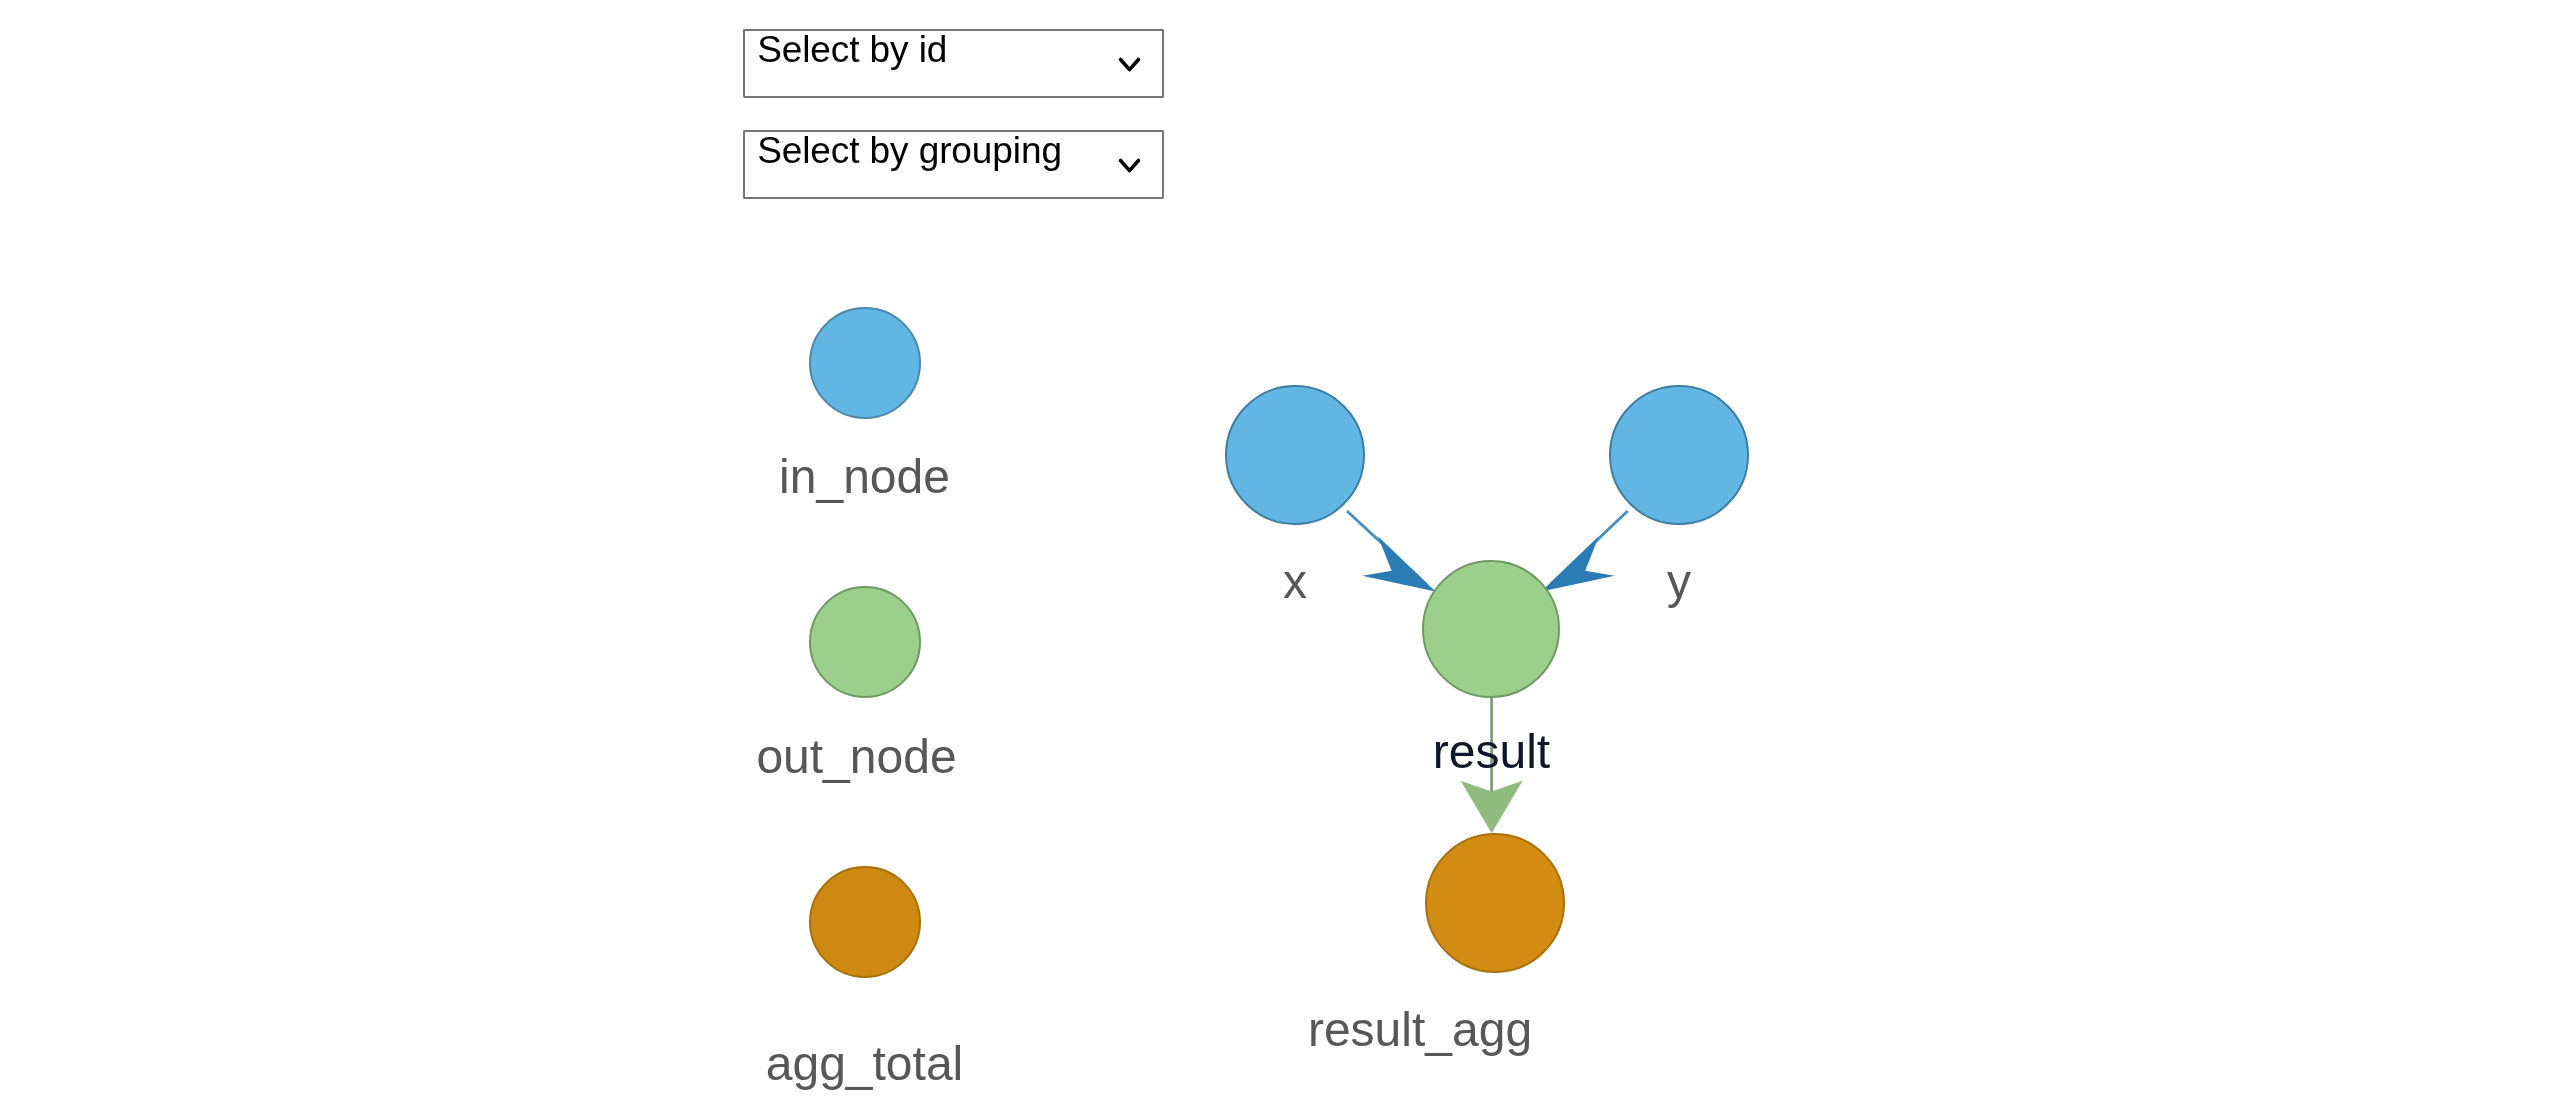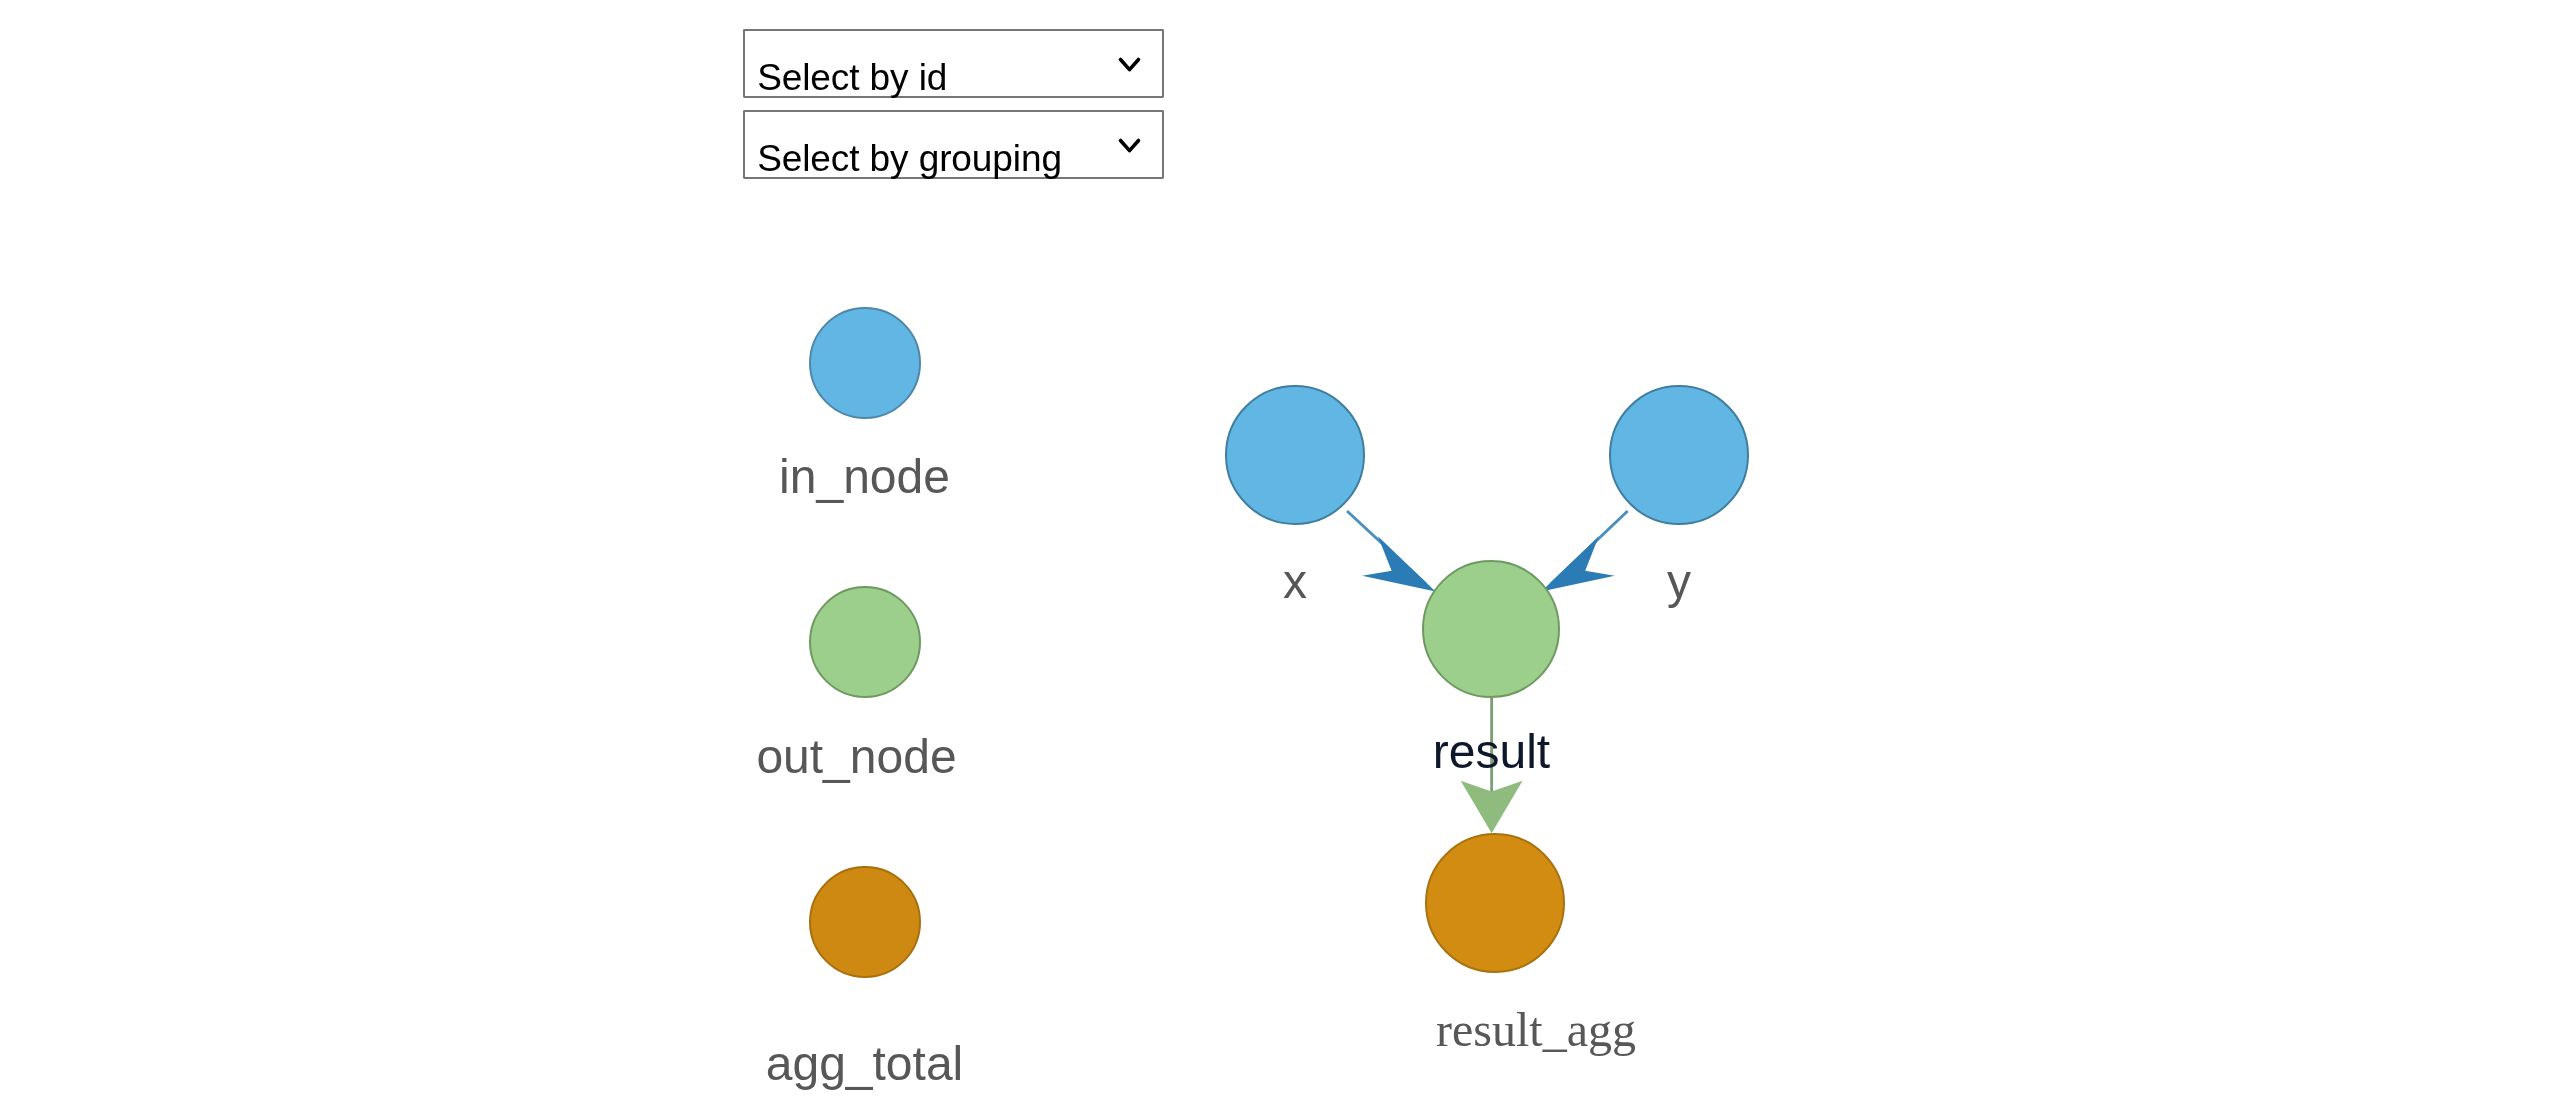--- a/index.html
+++ b/index.html
@@ -20,27 +20,27 @@
   #controls {
     position: absolute;
     left: 743px;
     top: 29px;
     width: 421px;
   }
   .select-wrap {
     position: relative;
     width: 421px;
     height: 69px;
-    margin-bottom: 12px;
+    margin-bottom: 32px;
     background: #ffffff;
     border: 2.2px solid #767676;
     box-sizing: border-box;
     border-radius: 1.4px;
     display: flex;
-    align-items: flex-end;
+    align-items: flex-start;
     cursor: default;
   }
   .select-label {
     font-size: 37px;
     color: #000000;
     padding-left: 12.2px;
     line-height: 1;
     white-space: nowrap;
     letter-spacing: -0.1px;
   }
@@ -159,18 +159,18 @@
 
   <div class="node-circle" style="left:1609px; top:385px; width:140px; height:140px;
               background:#62B6E4; border:2.2px solid #3E7E9E;"></div>
   <div class="node-text" style="left:1607px; top:558px; width:144px;">y</div>
 
   <div class="node-circle" style="left:1422px; top:560px; width:138px; height:138px;
               background:#9CCE8C; border:2.2px solid #6E9A61;"></div>
 
   <div class="node-circle" style="left:1425px; top:833px; width:140px; height:140px;
               background:#D28C12; border:2.2px solid #A87210;"></div>
-  <div class="node-text" style="left:1392px; top:1006px; width:288px;font-family:Liberation Serif, serif;">result_agg</div>
+  <div class="node-text" style="left:1276px; top:1006px; width:288px;">result_agg</div>
 
   <div class="edge-text" style="left:1369px; top:728px; width:245px;">result</div>
 
 </div>
 
 
 </body></html>

